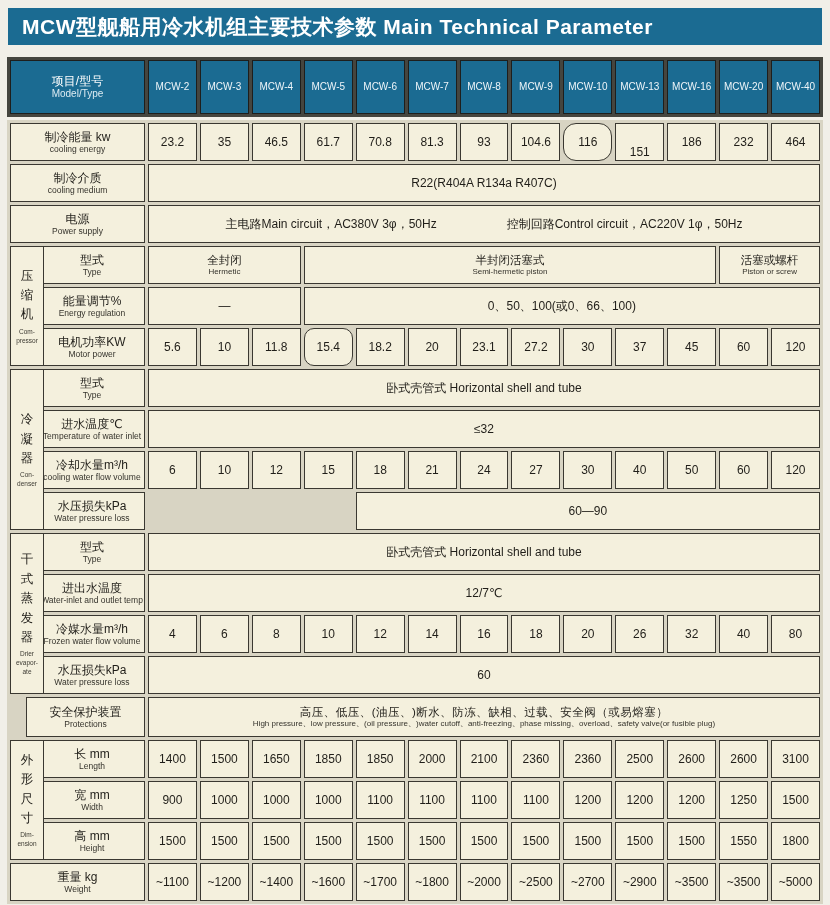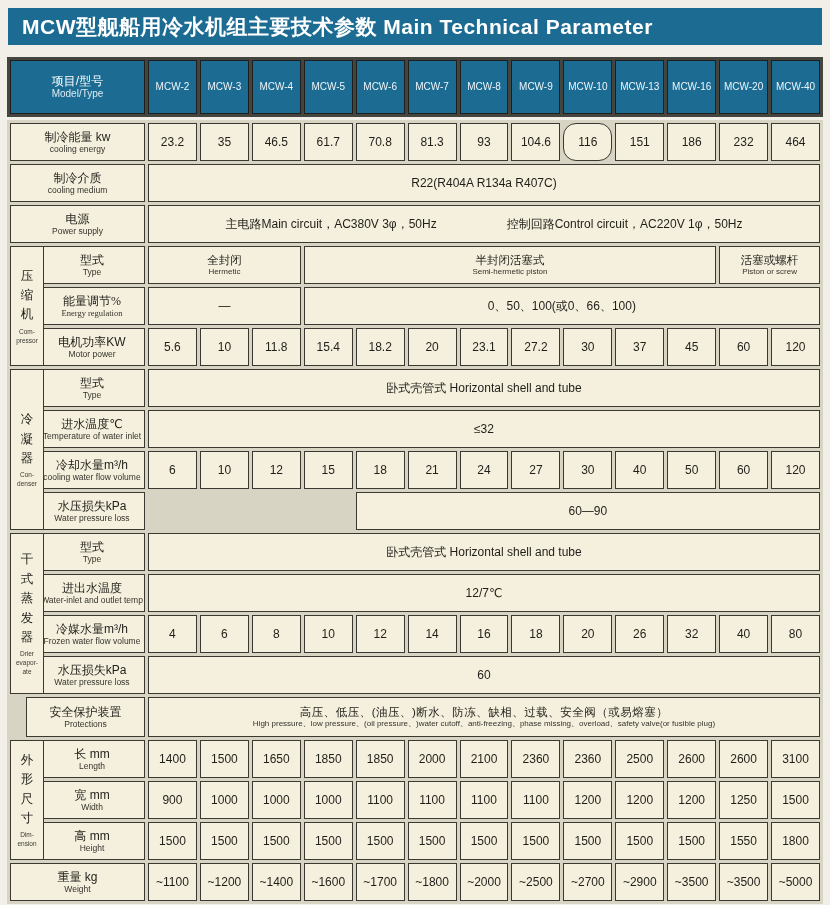--- a/index.html
+++ b/index.html
@@ -93,21 +93,21 @@
       </div>
       <div class="cell" style="grid-area: 1 / 9 / auto / span 1;">
         <div class="val">93</div>
       </div>
       <div class="cell" style="grid-area: 1 / 10 / auto / span 1;">
         <div class="val">104.6</div>
       </div>
       <div class="cell" style="grid-area: 1 / 11 / auto / span 1; border-radius: 13px;">
         <div class="val">116</div>
       </div>
-      <div class="cell" style="grid-area: 1 / 12 / auto / span 1;">
+      <div class="cell" style="grid-area: 1 / 12 / auto / span 1; justify-content: flex-end;">
         <div class="val">151</div>
       </div>
       <div class="cell" style="grid-area: 1 / 13 / auto / span 1;">
         <div class="val">186</div>
       </div>
       <div class="cell" style="grid-area: 1 / 14 / auto / span 1;">
         <div class="val">232</div>
       </div>
       <div class="cell" style="grid-area: 1 / 15 / auto / span 1;">
         <div class="val">464</div>
@@ -136,21 +136,21 @@
         <div class="two-en">Hermetic</div>
       </div>
       <div class="cell" style="grid-area: 4 / 6 / auto / span 8;">
         <div class="two-zh">半封闭活塞式</div>
         <div class="two-en">Semi-hermetic piston</div>
       </div>
       <div class="cell" style="grid-area: 4 / 14 / auto / span 2; text-align: center;">
         <div class="two-zh">活塞或螺杆</div>
         <div class="two-en">Piston or screw</div>
       </div>
-      <div class="cell" style="grid-area: 5 / 2 / auto / span 1; font-family: Liberation Serif, serif;">
+      <div class="cell" style="grid-area: 5 / 2 / auto / span 1;">
         <div class="lz">能量调节%</div>
         <div class="le">Energy regulation</div>
       </div>
       <div class="cell" style="grid-area: 5 / 3 / auto / span 3;">
         <div class="val">—</div>
       </div>
       <div class="cell" style="grid-area: 5 / 6 / auto / span 10;">
         <div class="val">0、50、100(或0、66、100)</div>
       </div>
       <div class="cell" style="grid-area: 6 / 2 / auto / span 1;">
@@ -159,21 +159,21 @@
       </div>
       <div class="cell" style="grid-area: 6 / 3 / auto / span 1;">
         <div class="val">5.6</div>
       </div>
       <div class="cell" style="grid-area: 6 / 4 / auto / span 1;">
         <div class="val">10</div>
       </div>
       <div class="cell" style="grid-area: 6 / 5 / auto / span 1;">
         <div class="val">11.8</div>
       </div>
-      <div class="cell" style="grid-area: 6 / 6 / auto / span 1;">
+      <div class="cell" style="grid-area: 6 / 6 / auto / span 1; border-radius: 10px;">
         <div class="val">15.4</div>
       </div>
       <div class="cell" style="grid-area: 6 / 7 / auto / span 1;">
         <div class="val">18.2</div>
       </div>
       <div class="cell" style="grid-area: 6 / 8 / auto / span 1;">
         <div class="val">20</div>
       </div>
       <div class="cell" style="grid-area: 6 / 9 / auto / span 1;">
         <div class="val">23.1</div>

